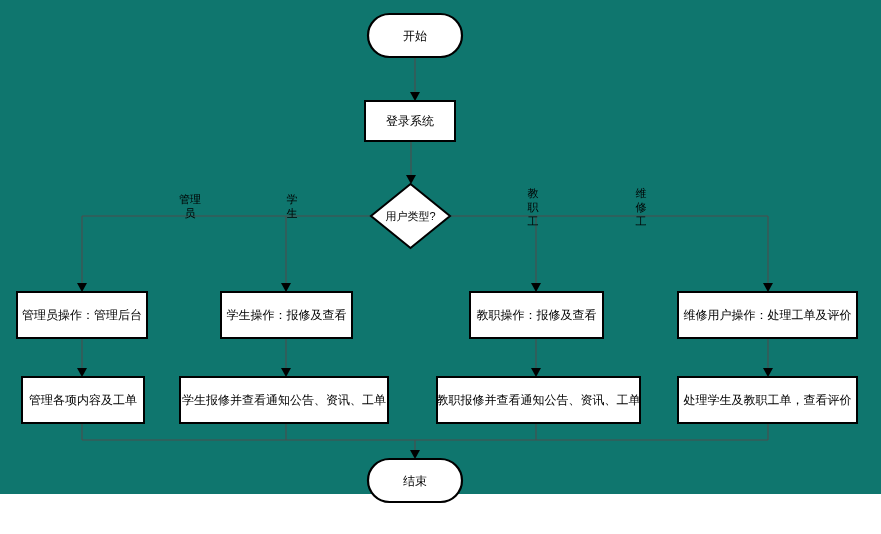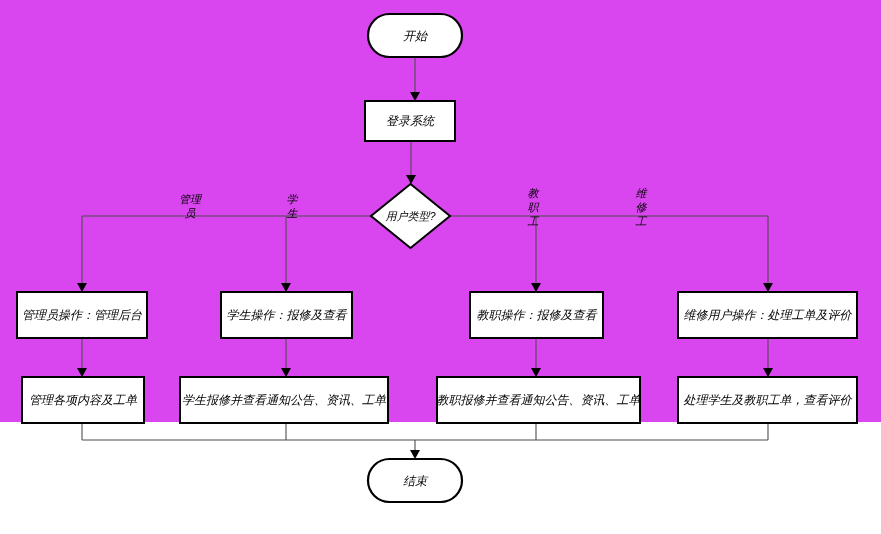--- a/index.html
+++ b/index.html
@@ -9,23 +9,22 @@
   }
   body {
     width: 881px;
     height: 534px;
     font-family: "Liberation Sans", "DejaVu Sans", sans-serif;
     overflow: hidden;
   }
   #flowchart-canvas {
     position: relative;
     width: 881px;
-    height: 422px;
-    background: #d946ef;
-    font-style: italic;
+    height: 494px;
+    background: #0f766e;
   }
   svg.diagram {
     position: absolute;
     left: 0;
     top: 0;
     width: 881px;
     height: 534px;
   }
   .node-shape {
     fill: #ffffff;

